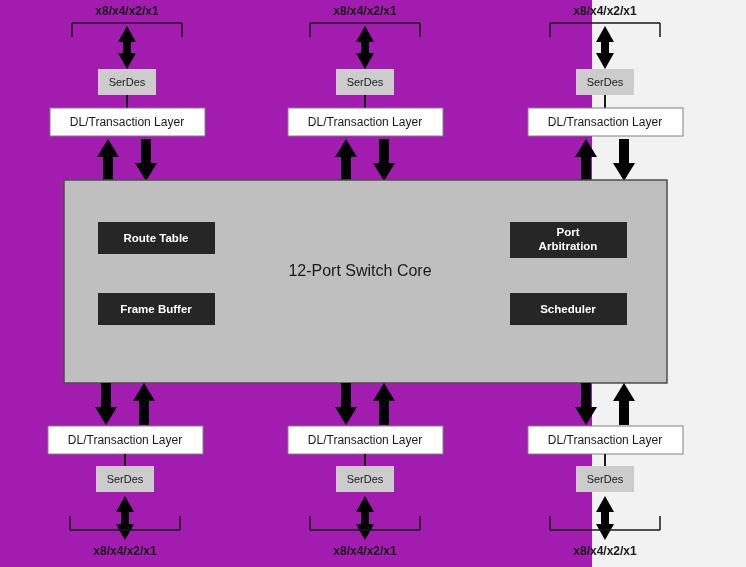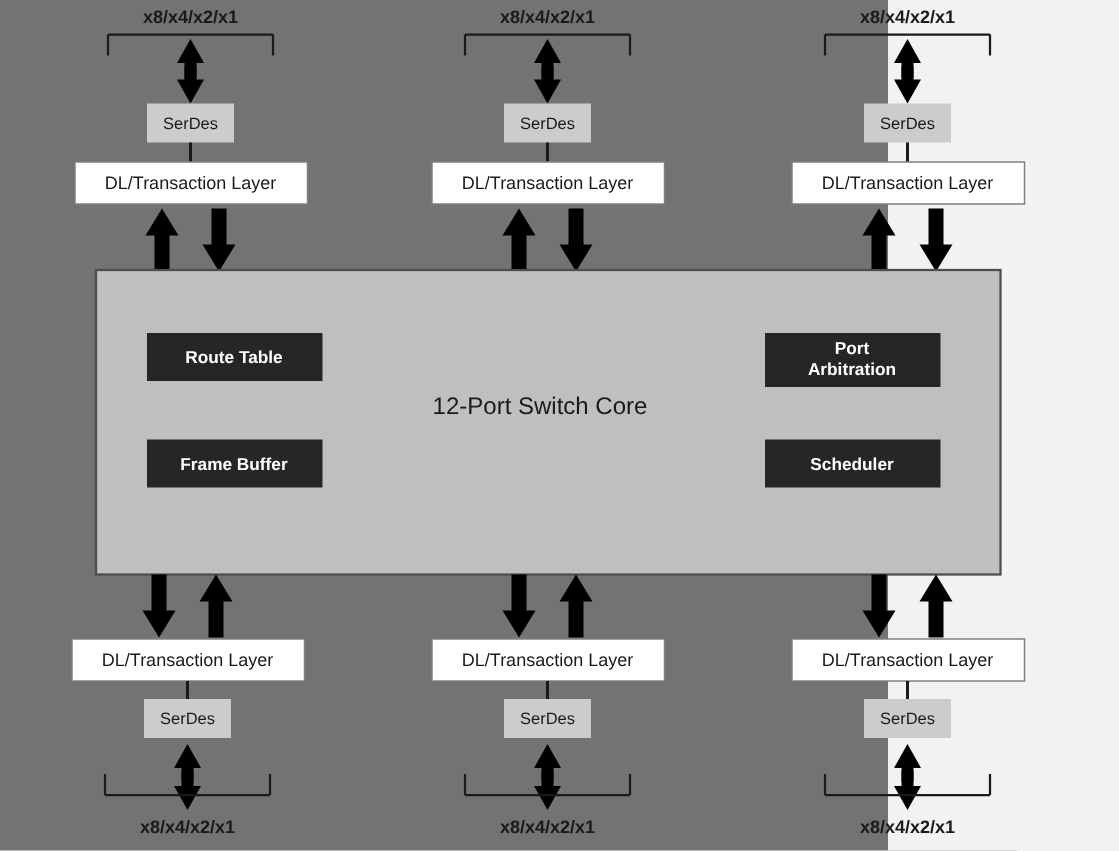--- a/index.html
+++ b/index.html
@@ -10,21 +10,21 @@
   body {
     width: 746px;
     height: 567px;
     overflow: hidden;
     font-family: "Liberation Sans", sans-serif;
   }
   #diagram {
     position: relative;
     width: 592px;
     height: 567px;
-    background: #737373;
+    background: #a21caf;
   }
   svg#canvas {
     position: absolute;
     top: 0;
     left: 0;
     width: 746px;
     height: 567px;
   }
   .lane-label {
     font-family: "Liberation Sans", sans-serif;

